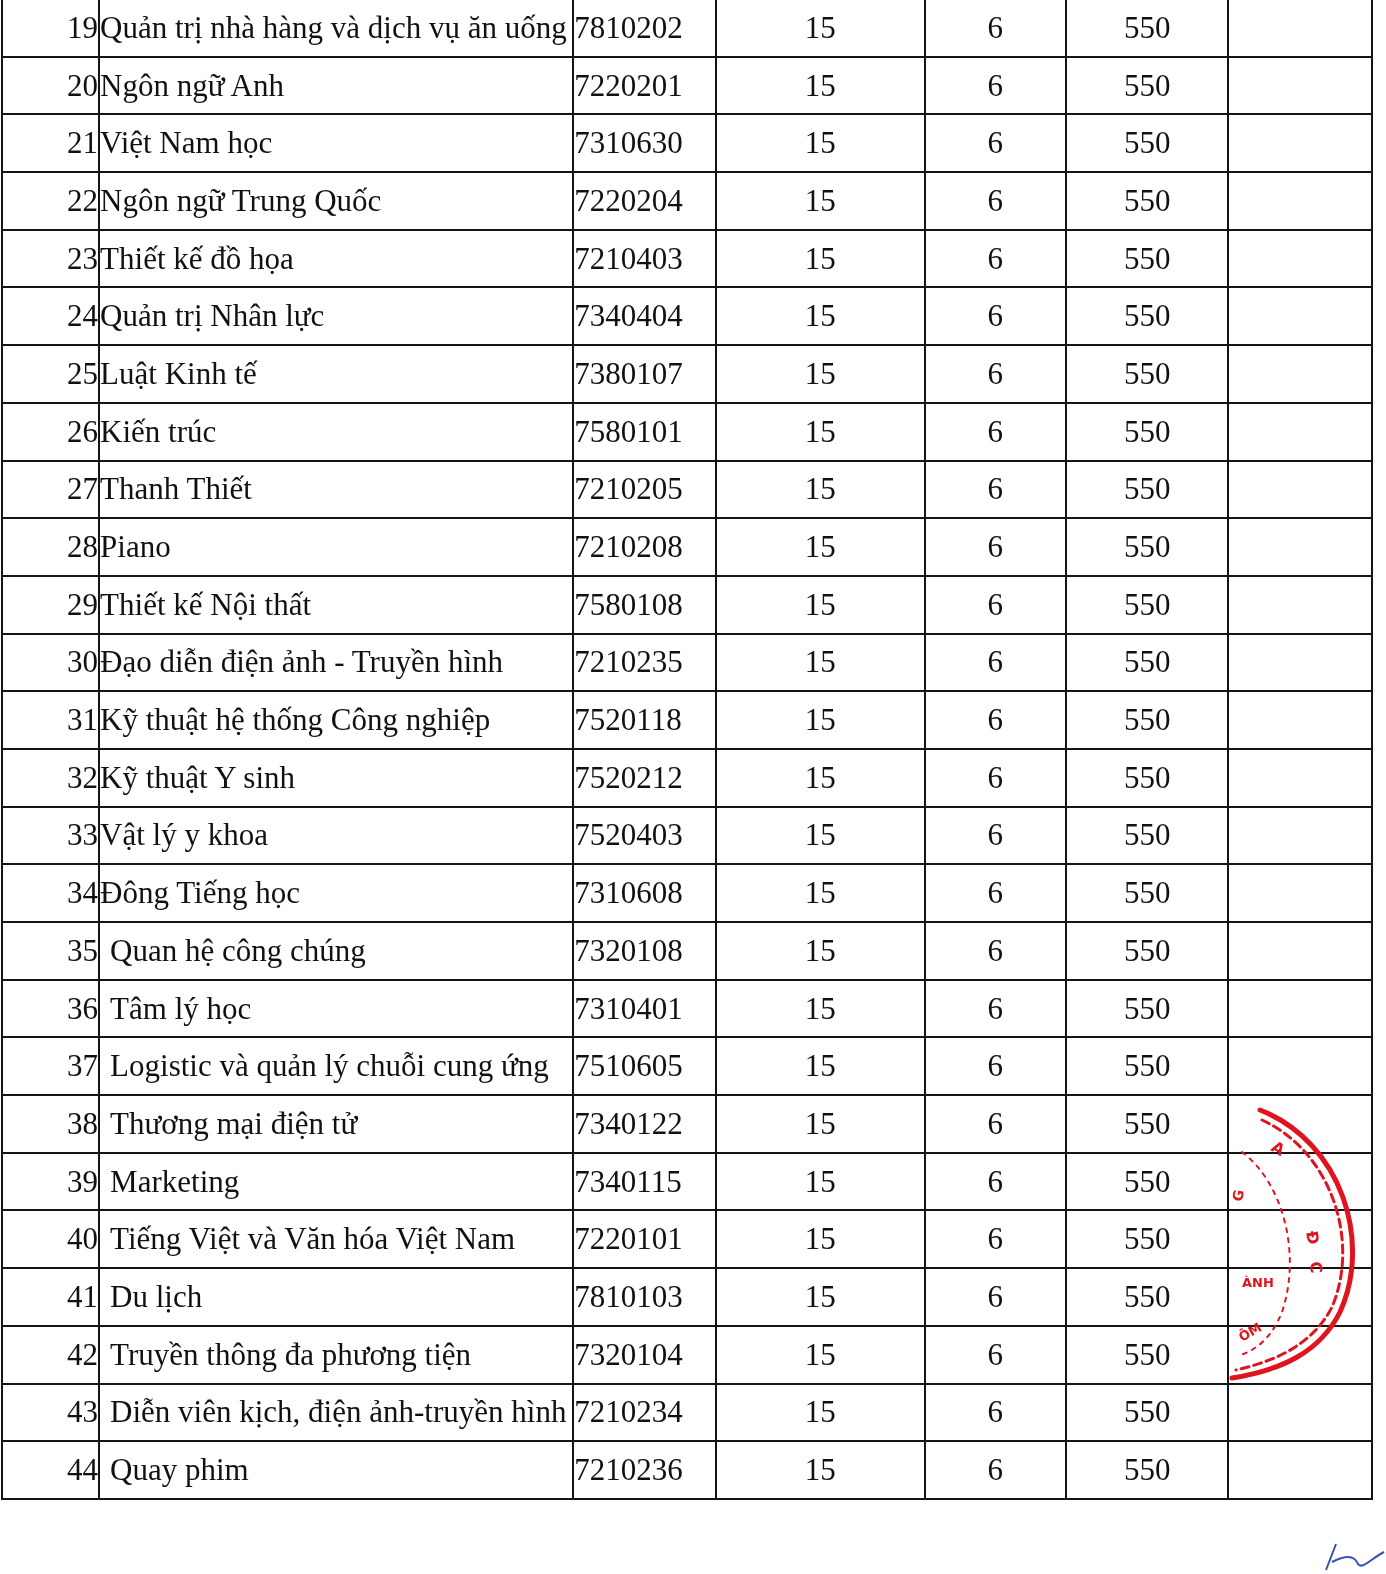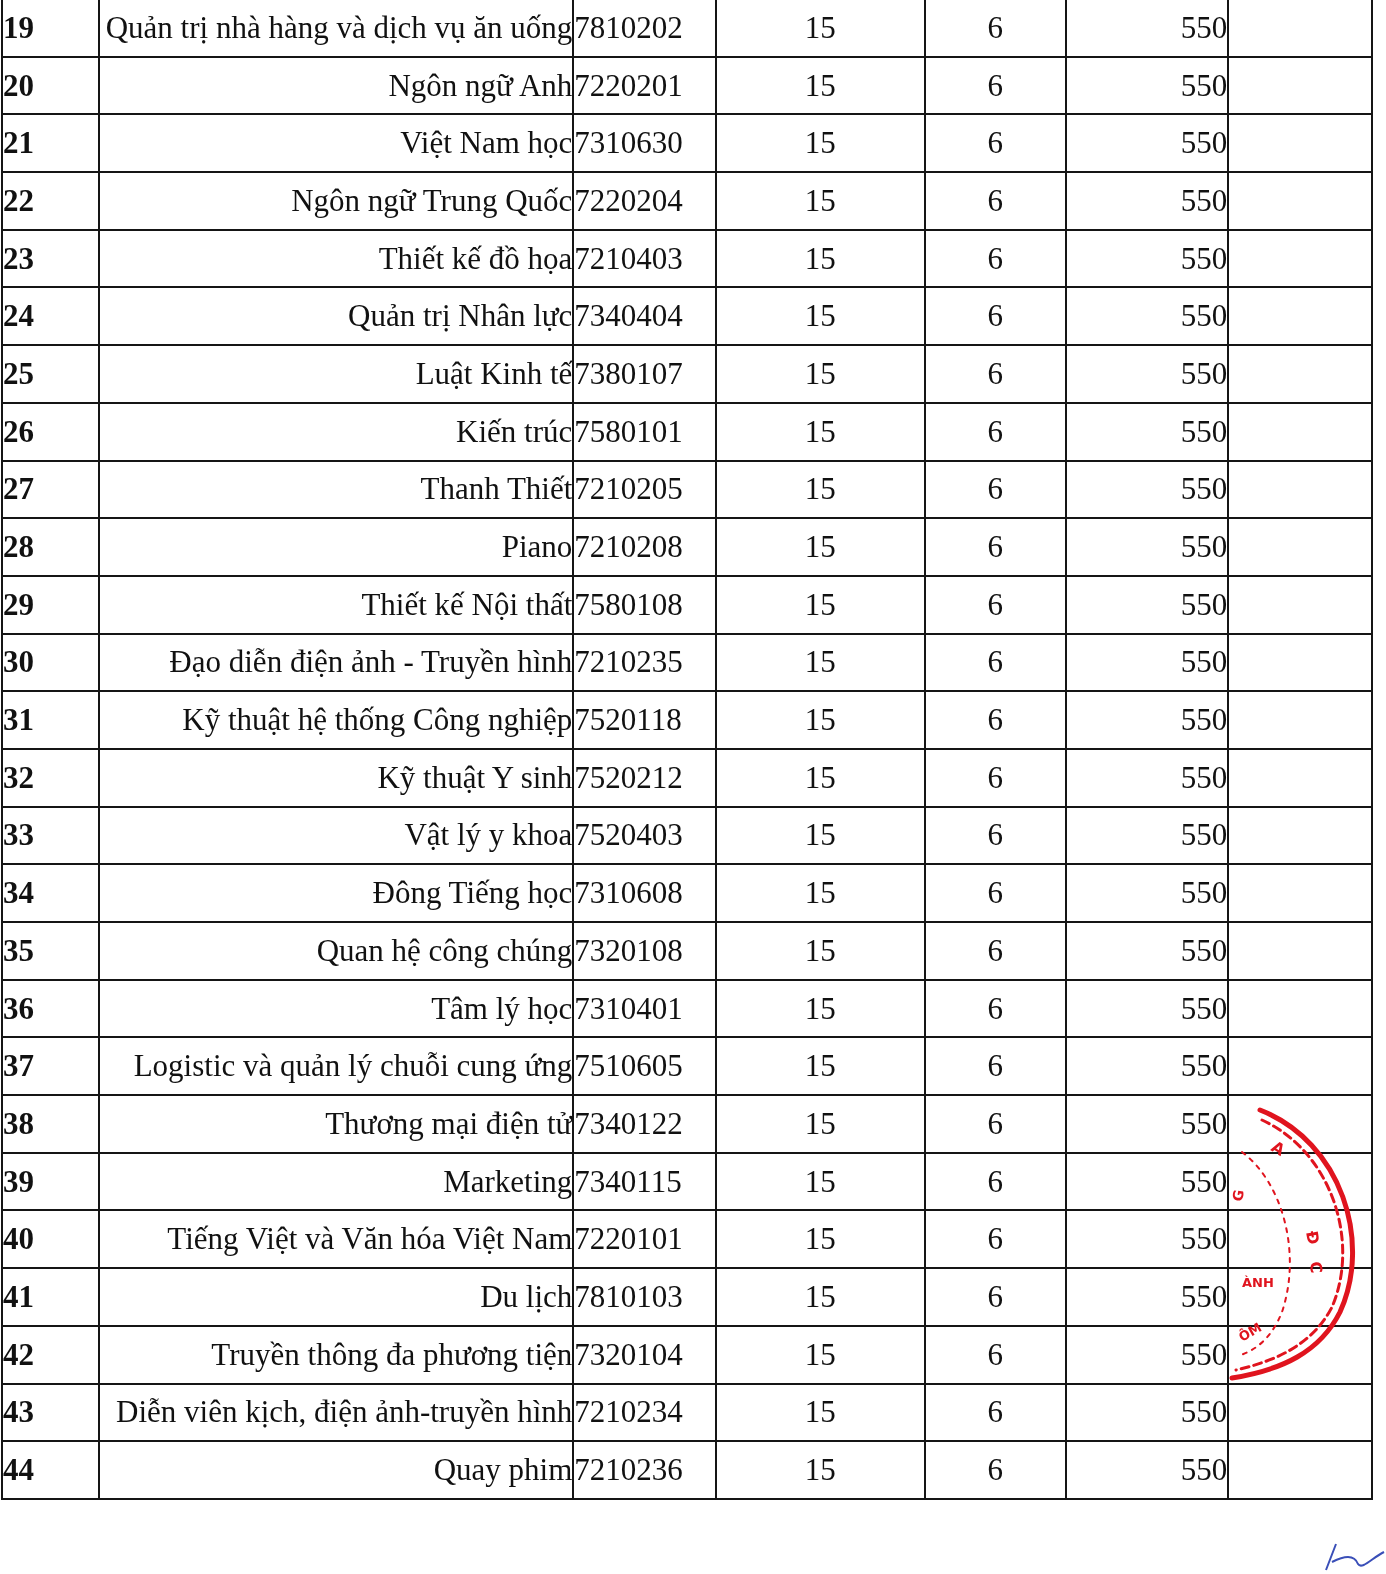--- a/index.html
+++ b/index.html
@@ -11,27 +11,27 @@
   }
   table.grid td {
     border: 2px solid #151515;
     height: 55.7px;
     font-size: 31px;
     padding: 0;
     vertical-align: middle;
     white-space: nowrap;
     overflow: hidden;
   }
-  td.c-stt { width: 94px; text-align: left; padding-right: 12px; box-sizing: border-box; font-weight: bold; }
-  td.c-name { width: 459px; text-align: right; padding-left: 12px; box-sizing: border-box; }
+  td.c-stt { width: 94px; text-align: right; padding-right: 12px; box-sizing: border-box; }
+  td.c-name { width: 459px; text-align: left; padding-left: 12px; box-sizing: border-box; }
   td.c-name.tight { padding-left: 10px; }
   td.c-code { width: 138px; text-align: left; padding-left: 9px; box-sizing: border-box; margin-top: 44px; }
   td.c-a { width: 200px; text-align: center; border-radius: 11px; }
   td.c-b { width: 135px; text-align: center; }
-  td.c-c { width: 155px; text-align: right; }
+  td.c-c { width: 155px; text-align: center; }
   td.c-note { width: 137px; }
   .stamp { position: absolute; left: 1222px; top: 1102px; width: 150px; height: 280px; pointer-events: none; }
   .sig { position: absolute; left: 1318px; top: 1540px; width: 68px; height: 34px; pointer-events: none; }
 </style>
 </head>
 <body>
 
 <table class="grid">
   <tbody id="tbody">
   <tr>

